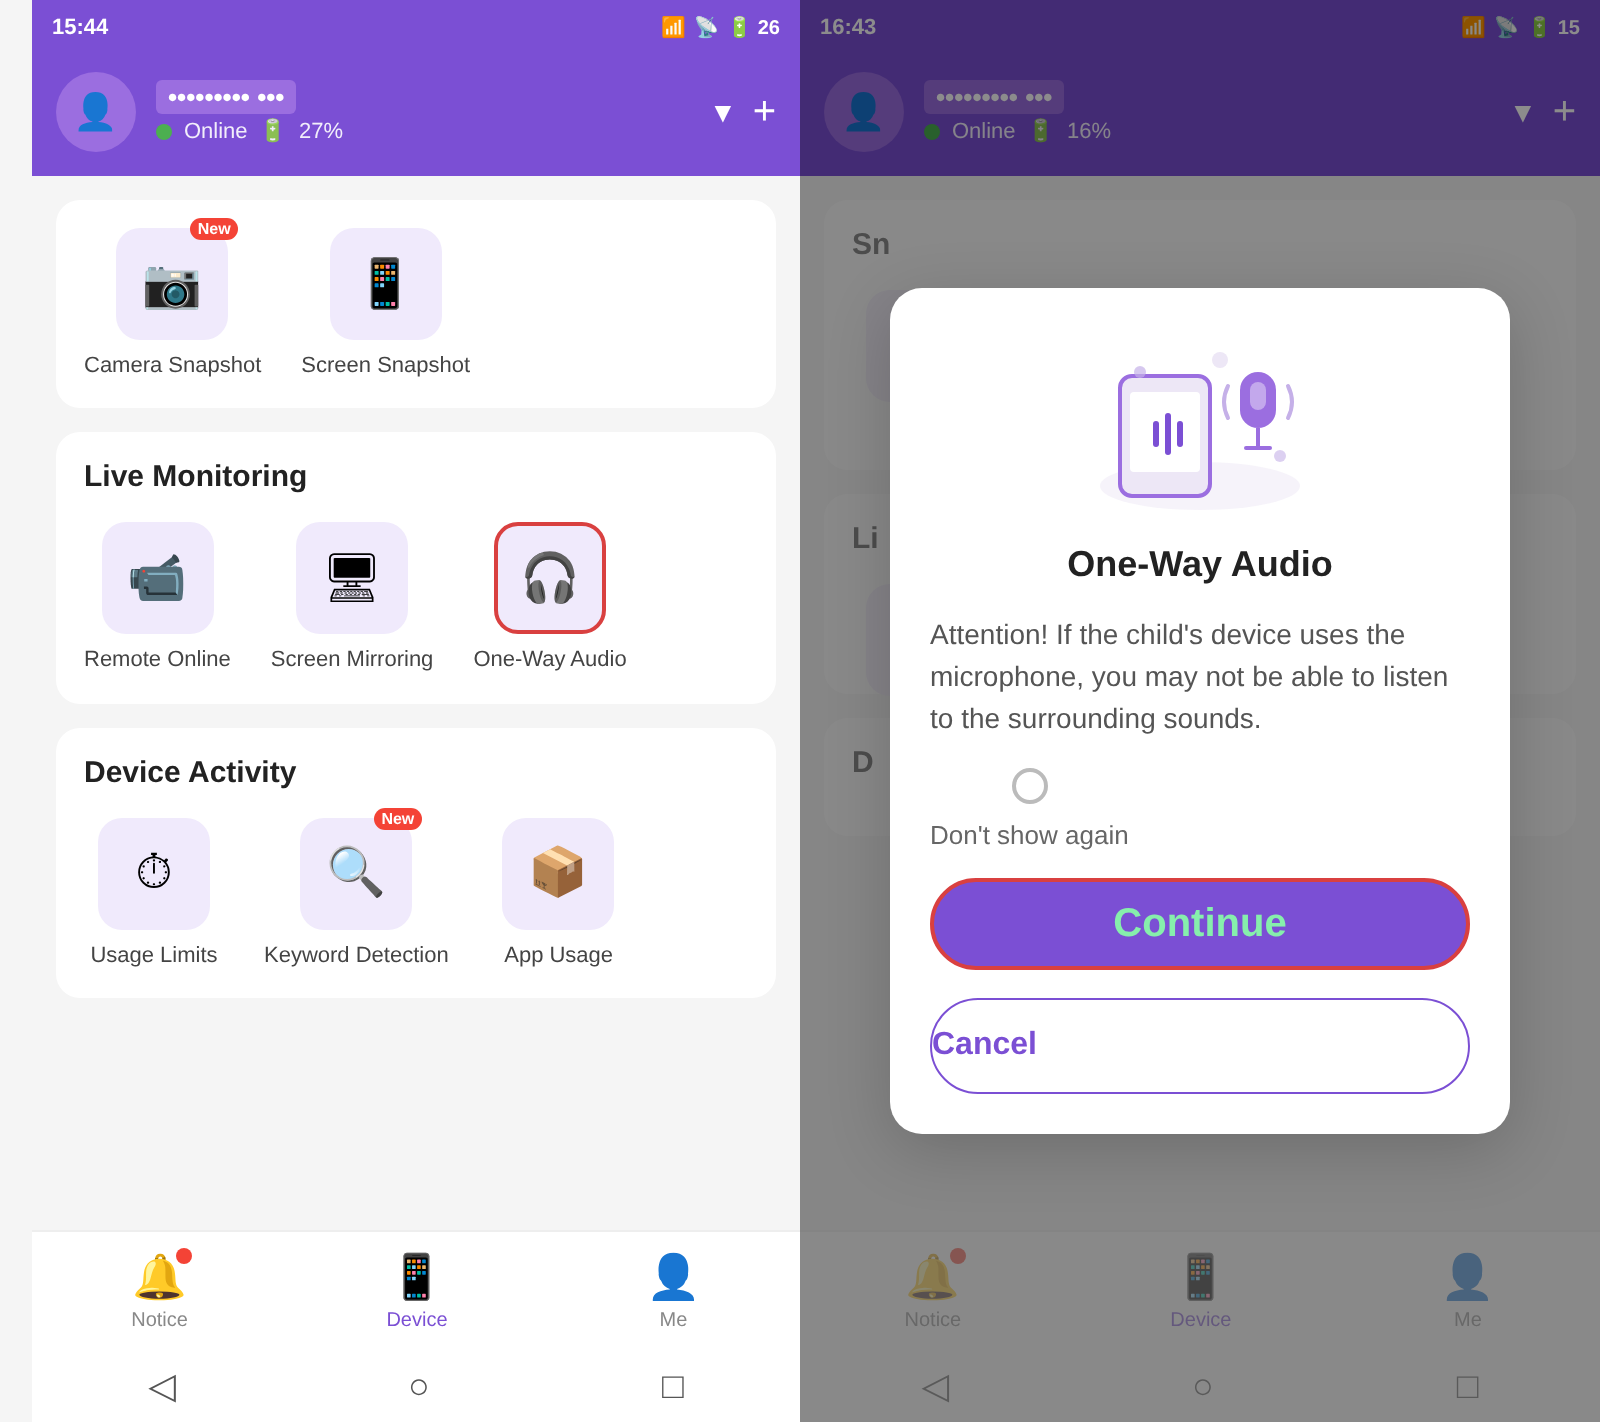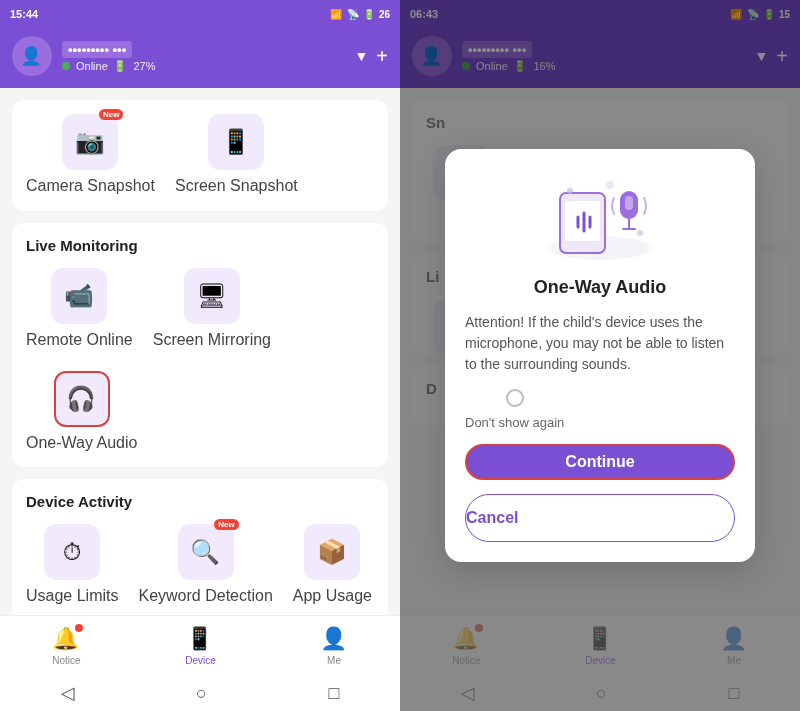--- a/index.html
+++ b/index.html
@@ -13,20 +13,21 @@
     }
 
     
     .left-panel {
       width: 400px;
       height: 711px;
       background: #f5f5f5;
       display: flex;
       flex-direction: column;
       overflow: hidden;
+      padding-left: 16px;
     }
 
     
     .right-panel {
       width: 400px;
       height: 711px;
       background: #f5f5f5;
       display: flex;
       flex-direction: column;
       overflow: hidden;
@@ -154,21 +155,21 @@
       display: flex;
       align-items: center;
       justify-content: center;
       font-size: 24px;
       position: relative;
     }
     .icon-box.highlighted {
       border: 2.5px solid #d94040;
     }
     .icon-label {
-      font-size: 16px;
+      font-size: 11px;
       color: #444;
       text-align: center;
       line-height: 1.3;
     }
     .badge-new {
       position: absolute;
       top: -5px;
       right: -5px;
       background: #f44336;
       color: white;
@@ -282,26 +283,26 @@
       border-radius: 9px;
       border: 2px solid #bbb;
       background: white;
     }
     .modal-checkbox-label {
       font-size: 13px;
       color: #666;
     }
     .modal-continue-btn {
       width: 100%;
-      height: 36px;
+      height: 46px;
       border-radius: 24px;
       border: 2.5px solid #d94040;
       background: #7b4fd4;
-      color: #ffffff;
-      font-size: 16px;
+      color: #86efac;
+      font-size: 20px;
       font-weight: 700;
       cursor: pointer;
       display: flex;
       align-items: center;
       justify-content: center;
     }
     .modal-cancel-btn {
       width: 100%;
       height: 48px;
       border-radius: 24px;
@@ -441,21 +442,21 @@
   <div class="nav-bar">
     <span class="nav-bar-btn">◁</span>
     <span class="nav-bar-btn">○</span>
     <span class="nav-bar-btn">□</span>
   </div>
 </div>
 
 <div class="right-panel">
 
   <div class="status-bar">
-    <span>06:43</span>
+    <span>16:43</span>
     <div class="status-bar-right">
       <span>📶</span>
       <span>📡</span>
       <span>🔋 <span>15</span></span>
     </div>
   </div>
 
   <div class="app-header">
     <div class="avatar">👤</div>
     <div class="user-info">

